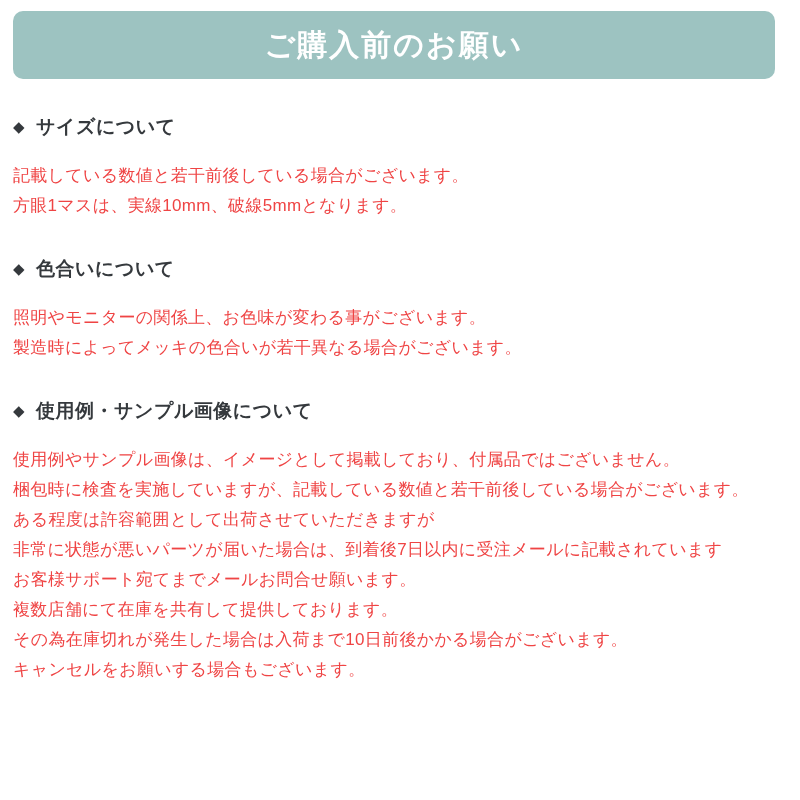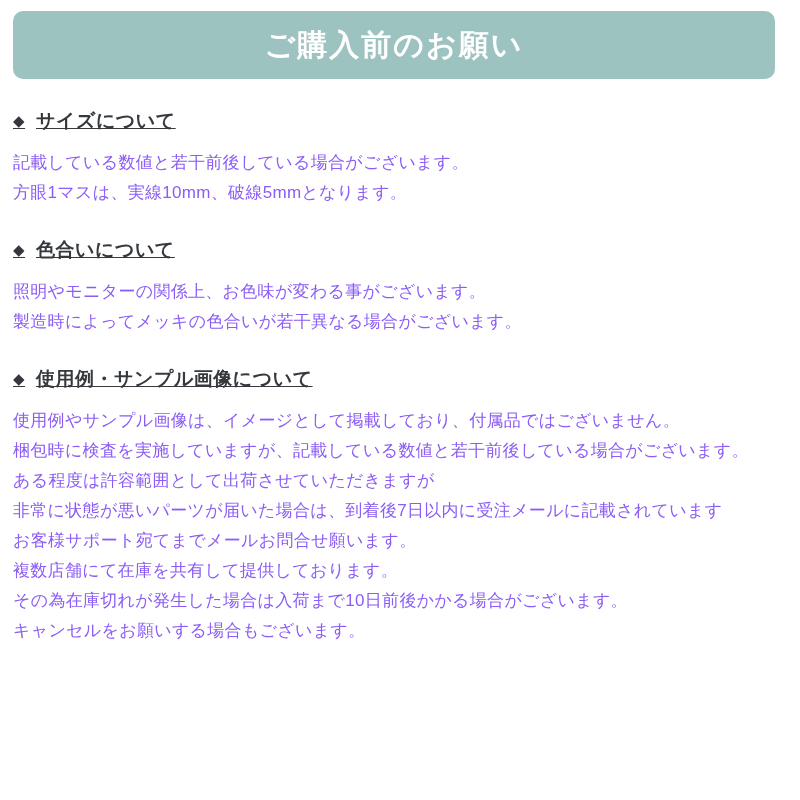--- a/index.html
+++ b/index.html
@@ -26,36 +26,35 @@
   .banner-title {
     color: #ffffff;
     font-size: 30px;
     font-weight: bold;
     letter-spacing: 2px;
   }
   .section-heading {
     margin: 30px 13px 16px 13px;
     font-size: 19px;
     font-weight: bold;
-    line-height: 23px;
+    line-height: 36px;
     color: #35393d;
     letter-spacing: 0.5px;
-    text-decoration: underline;
   }
   .bullet {
     font-size: 15px;
     margin-right: 11px;
     vertical-align: 1px;
     color: #35393d;
   }
   .body-line {
     margin: 0 13px;
     font-size: 17px;
     line-height: 30px;
-    color: #8b5cf6;
+    color: #ef4444;
     letter-spacing: 0.3px;
   }
 </style>
 </head>
 <body>
 
 <div class="page">
 
   <div class="banner">
     <span class="banner-title">ご購入前のお願い</span>

